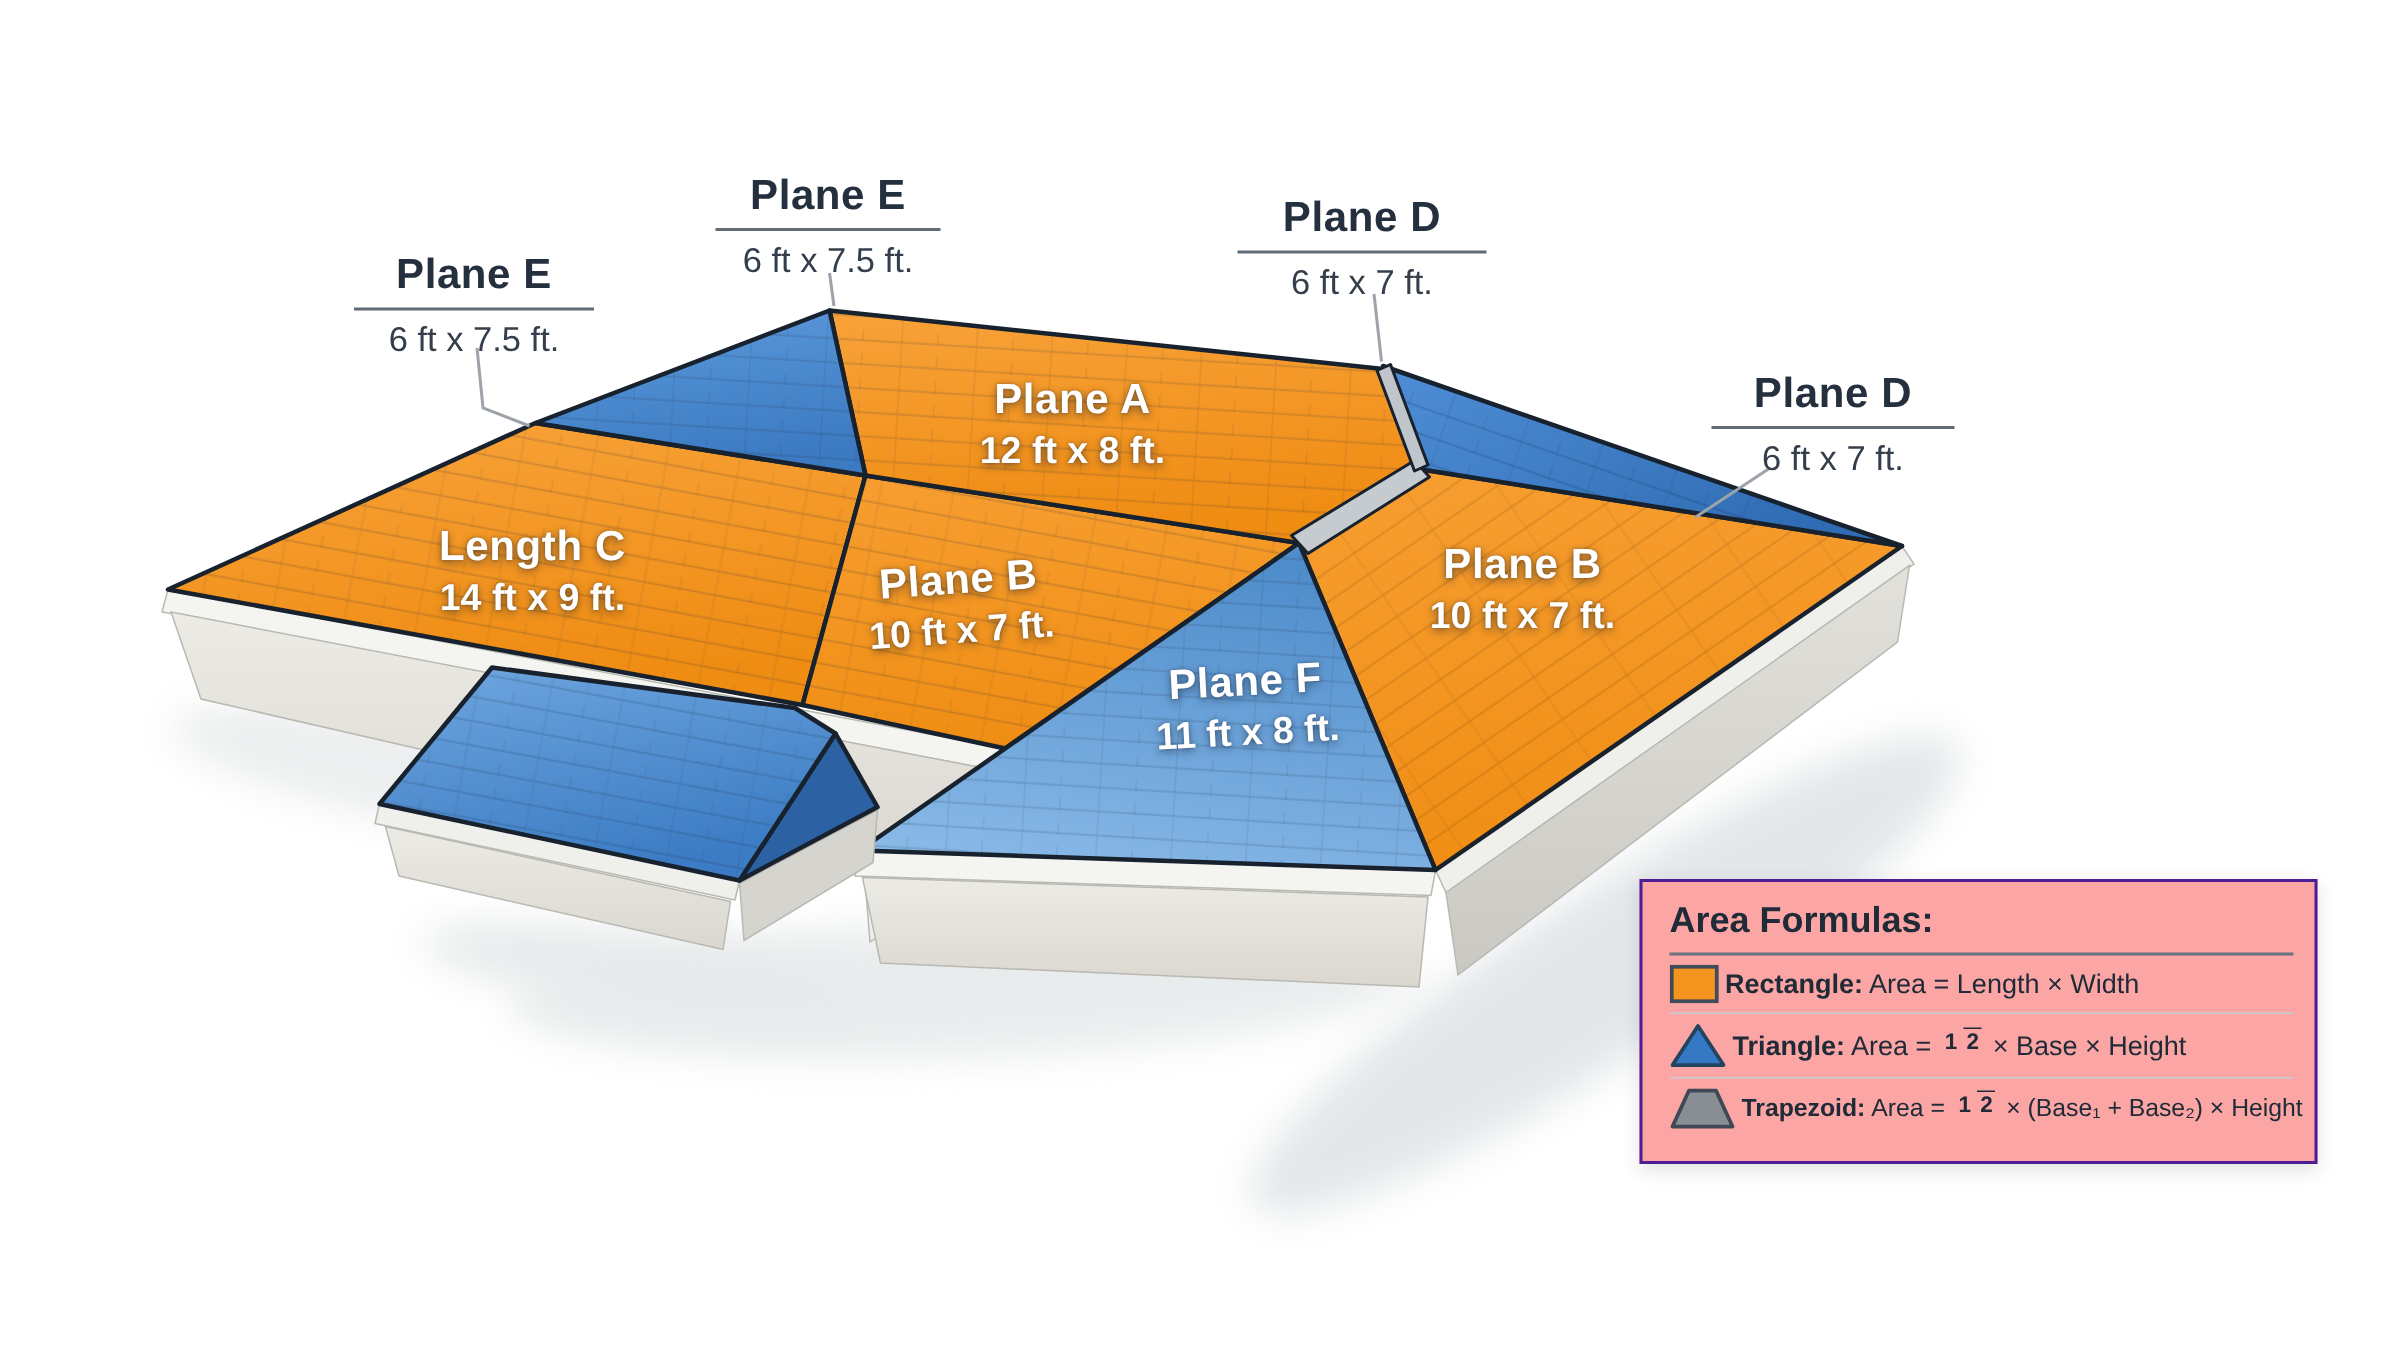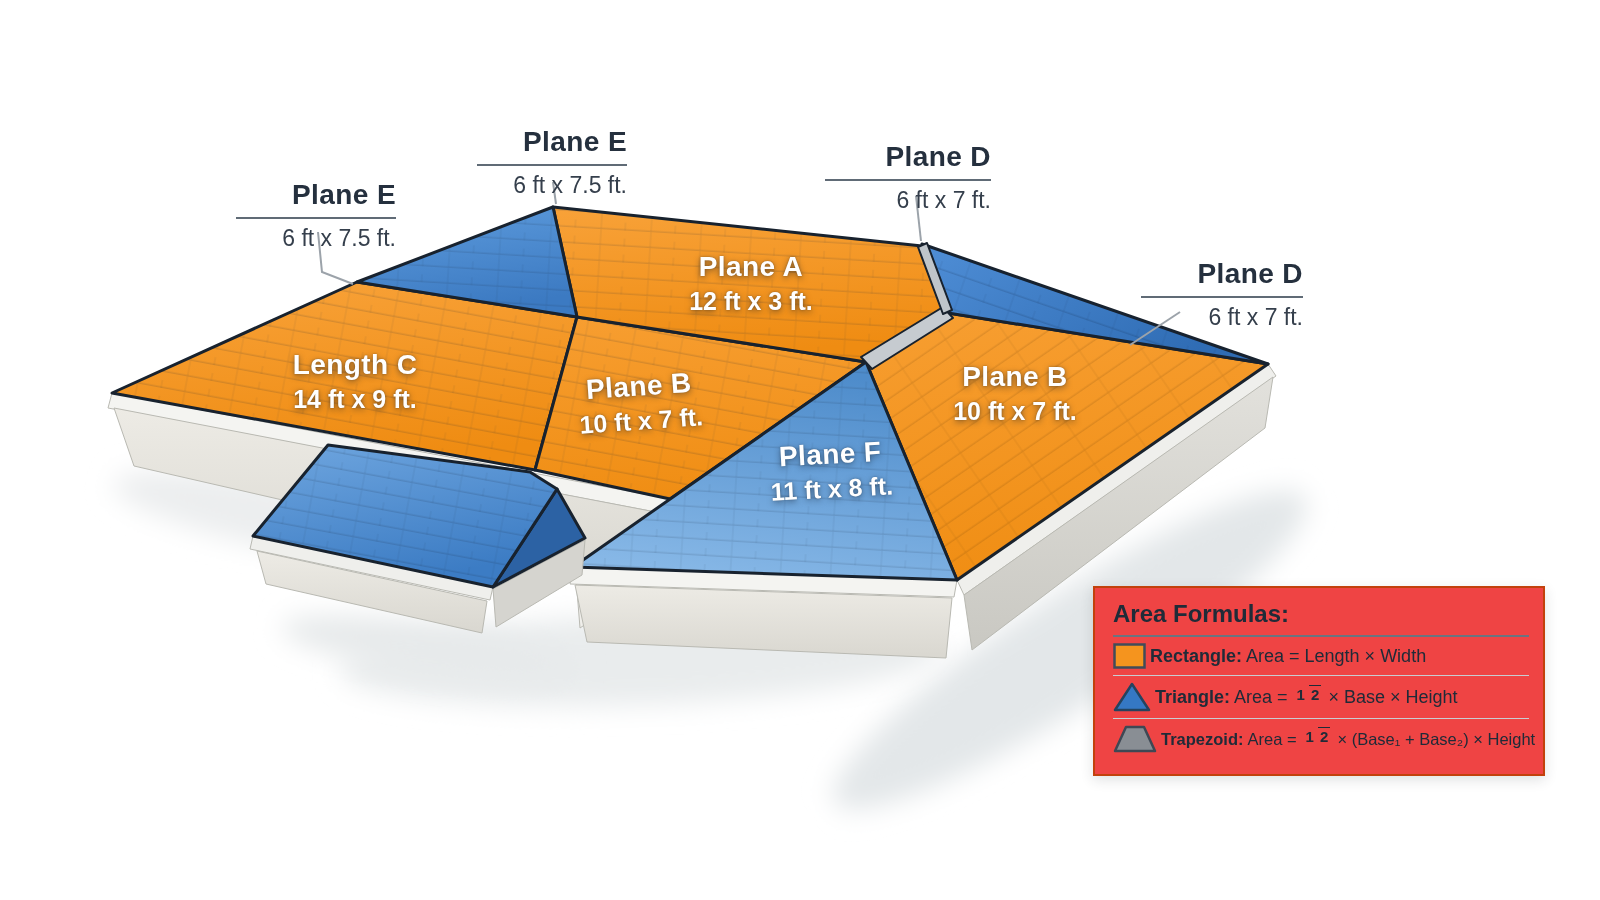--- a/index.html
+++ b/index.html
@@ -3,37 +3,37 @@
 <meta charset="utf-8">
 <style>
   html,body{margin:0;padding:0;background:#ffffff;}
   #stage{
     position:relative;width:1600px;height:900px;overflow:hidden;background:#ffffff;
     font-family:"Liberation Sans","DejaVu Sans",sans-serif;
   }
   #roof-svg{position:absolute;left:0;top:0;}
 
   
-  .callout{position:absolute;text-align:right;color:#25303E;margin-top:12px;}
+  .callout{position:absolute;text-align:center;color:#25303E;}
   .co-title{font-size:28px;font-weight:bold;letter-spacing:.4px;padding-bottom:6px;
             border-bottom:2px solid #606B76;}
   .co-dims{font-size:23px;margin-top:6px;color:#353F4C;}
 
   
   .plane-label{position:absolute;transform:translate(-50%,-50%);text-align:center;color:#ffffff;
     font-weight:bold;
     text-shadow:0 2px 6px rgba(15,25,40,.50), 0 0 2px rgba(15,25,40,.35);}
   .pl-name{font-size:28px;letter-spacing:.4px;}
   .pl-dims{font-size:25px;margin-top:4px;}
   .rot-m4{transform:translate(-50%,-50%) rotate(-4deg);}
   .rot-m3{transform:translate(-50%,-50%) rotate(-3deg);}
 
   
   .legend{position:absolute;left:1093px;top:586px;width:452px;height:190px;box-sizing:border-box;
-    background:#ef4444;border:2px solid #c2410c;box-shadow:0 4px 12px rgba(40,50,60,.14);
+    background:#fca5a5;border:2px solid #4c1d95;box-shadow:0 4px 12px rgba(40,50,60,.14);
     padding:12px 14px 6px 18px;color:#202B38;}
   .legend-title{font-size:24px;font-weight:bold;padding-bottom:7px;border-bottom:2px solid #6A7480;}
   .legend-row{display:flex;align-items:center;gap:4px;padding:6px 0;
     border-bottom:1.5px solid #C8CDD2;font-size:18px;white-space:nowrap;}
   .legend-row:last-child{border-bottom:none;}
   .legend-row.small{font-size:16.5px;}
   .shape-label{font-weight:bold;}
   .swatch{flex:0 0 auto;display:block;}
   .frac{display:inline-block;vertical-align:middle;text-align:center;font-size:15px;
         font-weight:bold;line-height:1.05;margin:0 3px;position:relative;top:-2px;}
@@ -173,23 +173,23 @@
   </div>
   <div class="callout" style="left:825px;top:129px;width:166px;">
     <div class="co-title">Plane D</div>
     <div class="co-dims">6 ft x 7 ft.</div>
   </div>
   <div class="callout" style="left:1141px;top:246px;width:162px;">
     <div class="co-title">Plane D</div>
     <div class="co-dims">6 ft x 7 ft.</div>
   </div>
 
-  <div class="plane-label" style="left:751px;top:283px;">
+  <div class="plane-label" style="left:715px;top:283px;">
     <div class="pl-name">Plane A</div>
-    <div class="pl-dims">12 ft x 3 ft.</div>
+    <div class="pl-dims">12 ft x 8 ft.</div>
   </div>
   <div class="plane-label" style="left:355px;top:381px;">
     <div class="pl-name">Length C</div>
     <div class="pl-dims">14 ft x 9 ft.</div>
   </div>
   <div class="plane-label rot-m4" style="left:640px;top:403px;">
     <div class="pl-name">Plane B</div>
     <div class="pl-dims">10 ft x 7 ft.</div>
   </div>
   <div class="plane-label rot-m3" style="left:831px;top:471px;">

